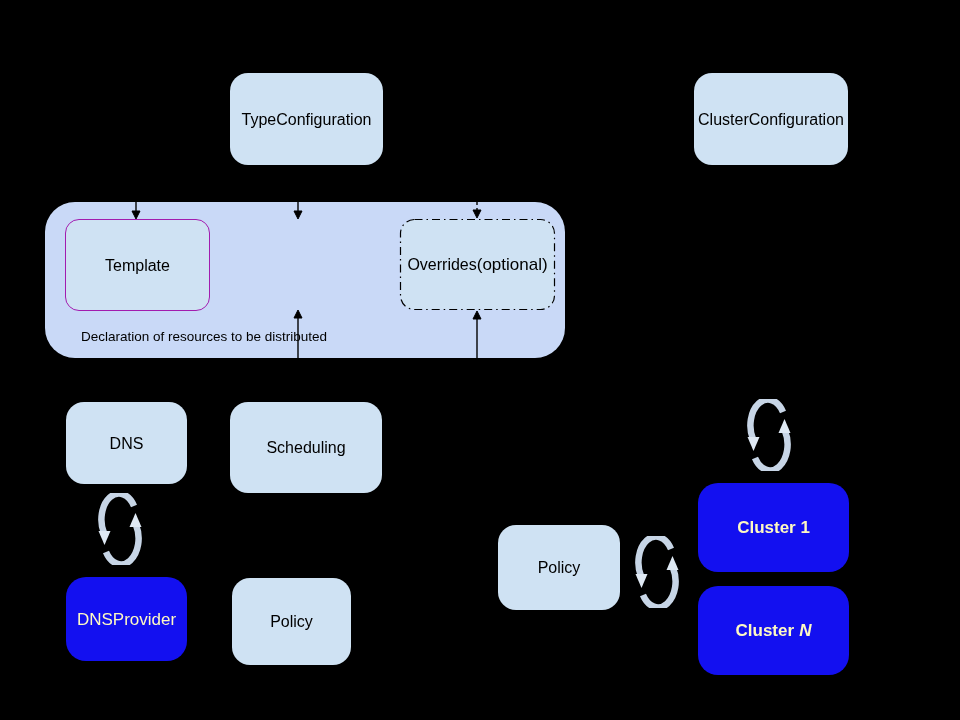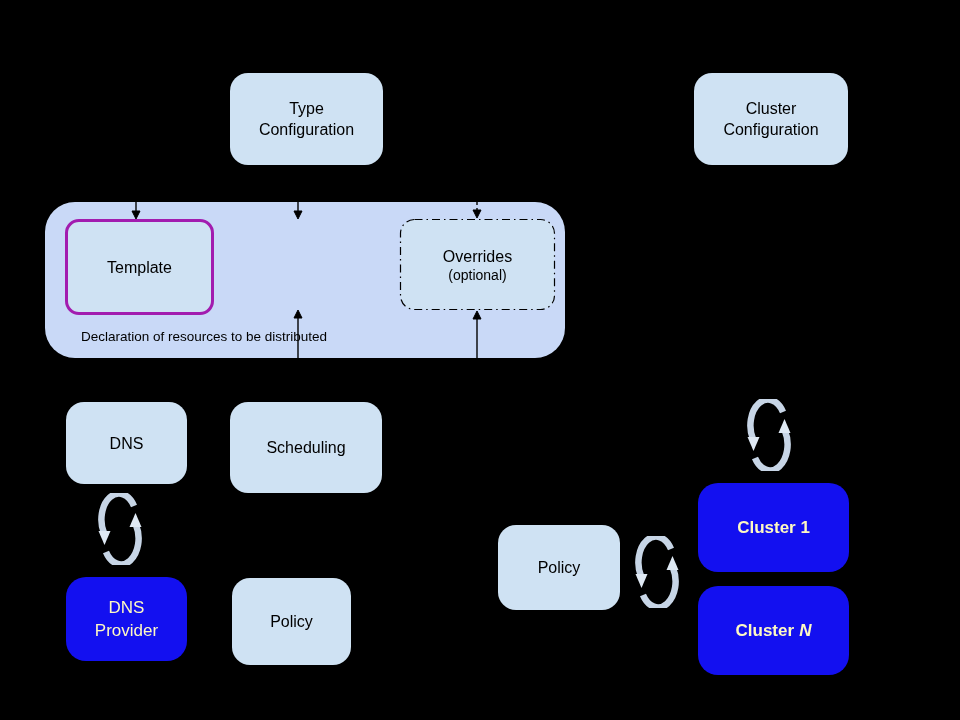--- a/index.html
+++ b/index.html
@@ -1,40 +1,40 @@
 <!DOCTYPE html>
 <html><head>
 <meta charset="utf-8">
 <style>
   html,body { margin:0; padding:0; background:#000; }
   .stage {
     position:relative; width:960px; height:720px; background:#000000;
     font-family:"Liberation Sans", sans-serif; overflow:hidden;
   }
   .box {
-    position:absolute; display:flex; flex-direction:column;
+    position:absolute; display:flex; flex-direction:row;
     align-items:center; justify-content:center; text-align:center;
     color:#000; font-size:16px; line-height:21px; z-index:3;
   }
   .light  { background:#cfe2f3; border-radius:18px; }
-  .inner  { background:#cfe2f3; border:3px solid #a21caf; border-radius:14px; }
+  .inner  { background:#cfe2f3; border:1px solid #a21caf; border-radius:14px; }
   .blue   { background:#1310f0; color:#fef9c3; border-radius:20px; font-size:17px; line-height:23px; }
   .bold   { font-weight:bold; }
   .cluster-suffix { font-style:italic; margin-left:0.30em; }
 
   .group-container {
     position:absolute; left:45px; top:202px; width:520px; height:156px;
     background:#c9d9f7; border-radius:30px; z-index:1;
   }
   .container-caption {
     position:absolute; left:57px; top:329px; z-index:3;
     font-size:13.5px; color:#000;margin-left:24px;
   }
   .overrides-box { background:transparent; border:none;align-items:center; }
-  .overrides-sub { font-size:14px; line-height:17px; }
+  .overrides-sub { font-size:17px; line-height:17px; }
 
   
   #type-configuration    { left:230px; top:73px;  width:153px; height:92px; }
   #cluster-configuration { left:694px; top:73px;  width:154px; height:92px; }
   #template-box          { left:65px;  top:219px; width:143px; height:90px; }
   #placement-box         { left:225px; top:219px; width:147px; height:90px; }
   #overrides-box         { left:400px; top:219px; width:155px; height:91px; }
   #dns-box               { left:66px;  top:402px; width:121px; height:82px; }
   #scheduling-box        { left:230px; top:402px; width:152px; height:91px; }
   #policy-box            { left:232px; top:578px; width:119px; height:87px; }

